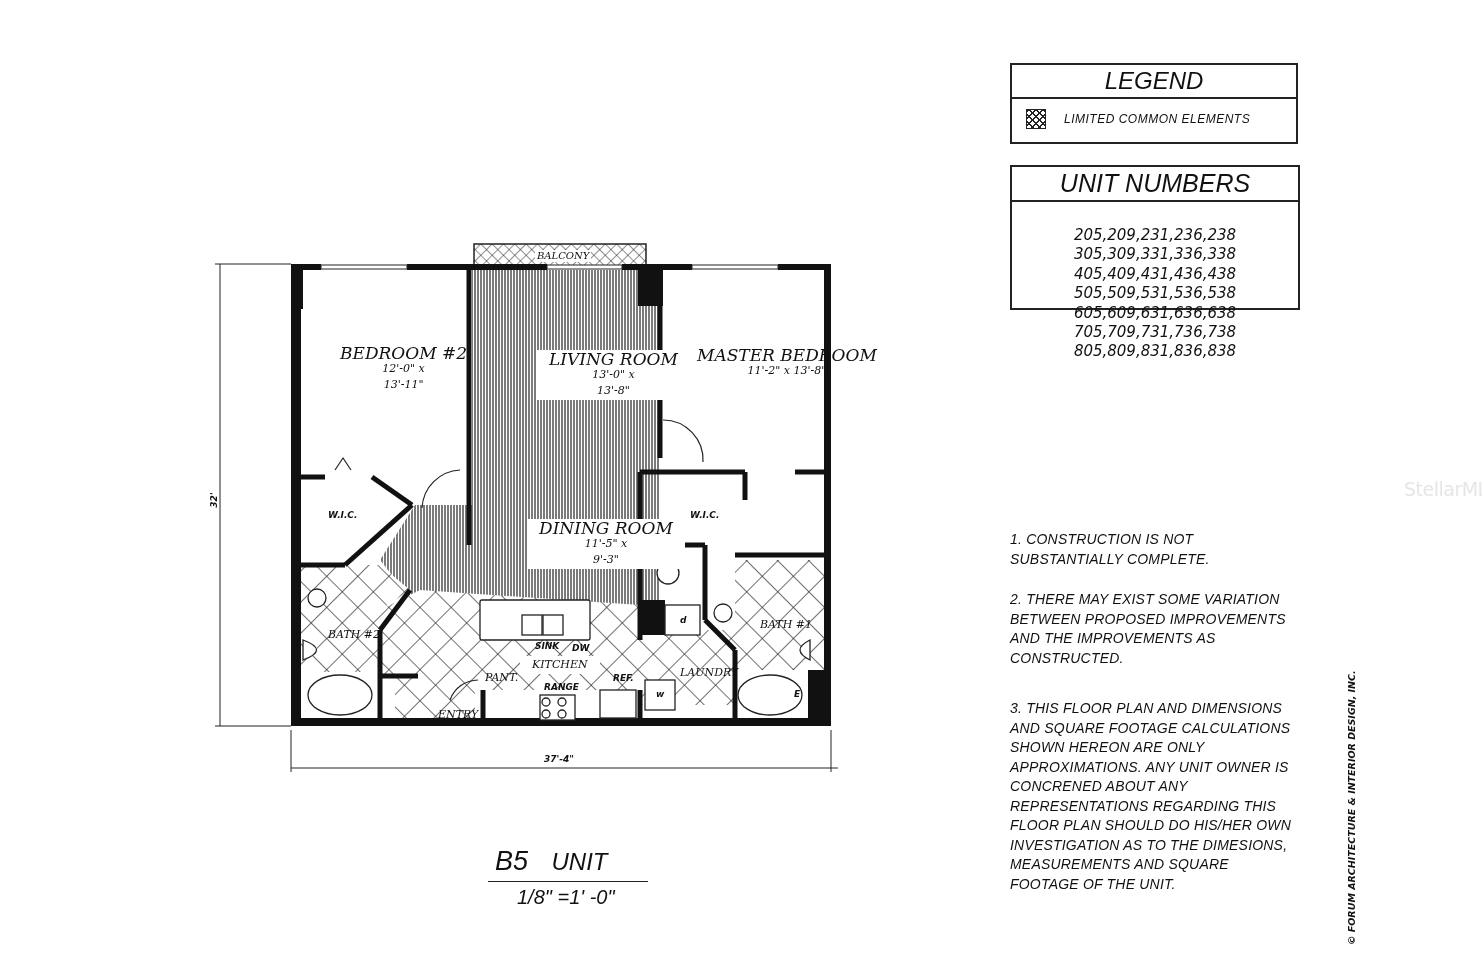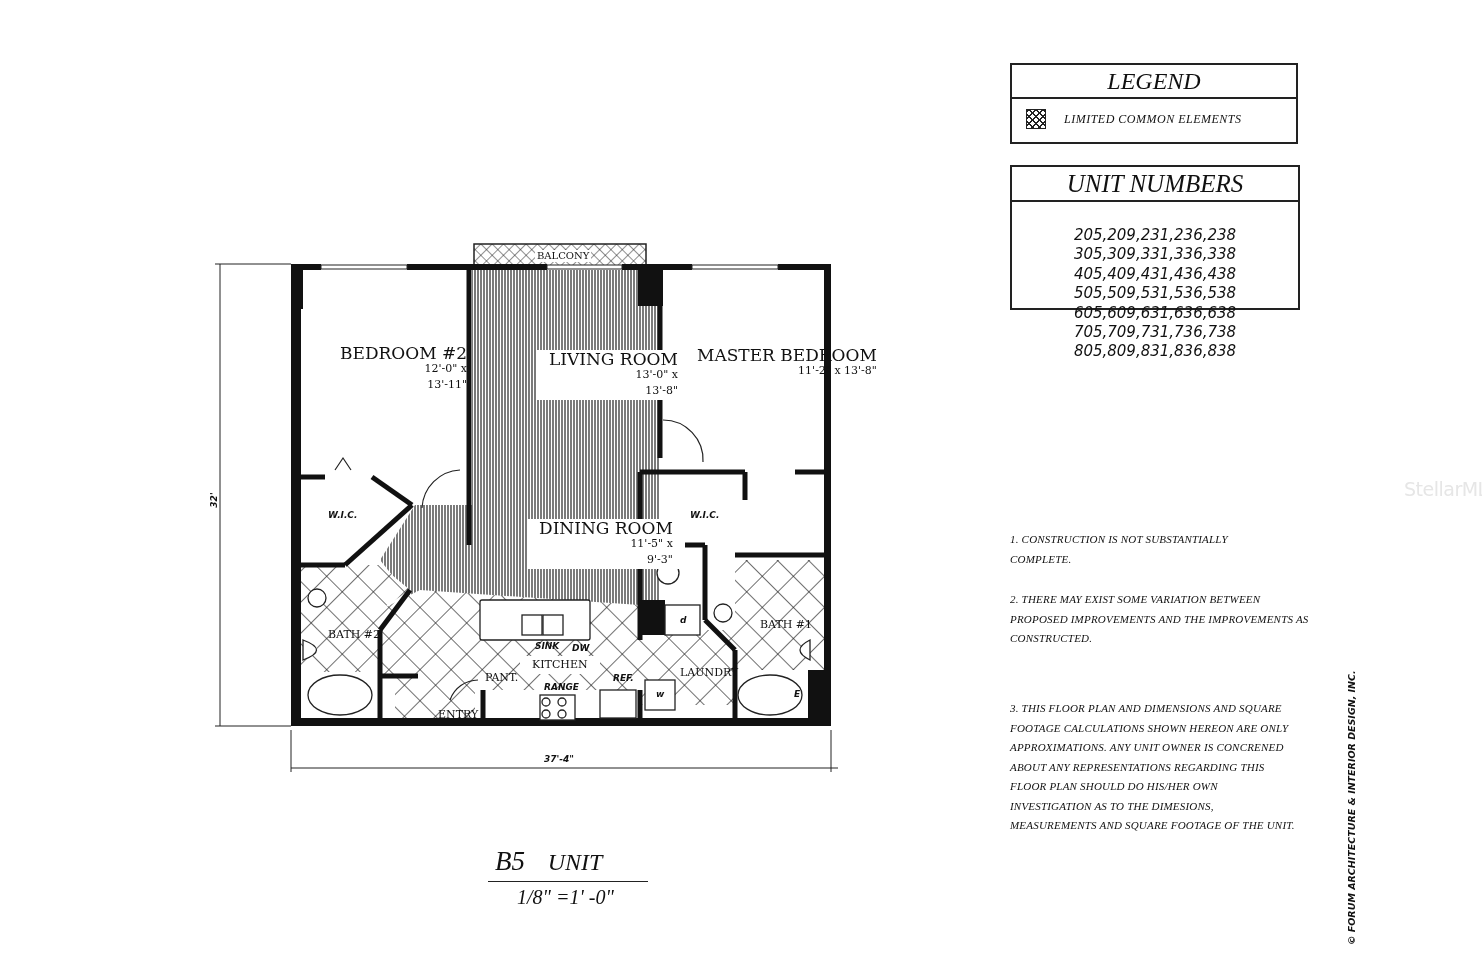--- a/index.html
+++ b/index.html
@@ -1,52 +1,52 @@
 <!DOCTYPE html>
 <html><head>
 <meta charset="utf-8">
 <style>
   html, body { margin:0; padding:0; background:#ffffff; }
   body { width:1482px; height:978px; position:relative; overflow:hidden;
          font-family:"DejaVu Serif", serif; color:#111; }
   .abs { position:absolute; }
-  .serif-it { font-family:Liberation Serif, serif; font-style:italic; }
+  .serif-it { font-family:Liberation Sans, sans-serif; font-style:italic; }
   .sans-it { font-family:"DejaVu Sans", sans-serif; font-style:italic; }
 
   
   #legend-box { left:1010px; top:63px; width:288px; height:81px; border:2px solid #222; box-sizing:border-box; }
   #legend-box .hdr { height:32px; border-bottom:2px solid #222; text-align:center; font-size:24px; line-height:32px; }
   #legend-box .row { display:flex; align-items:center; padding:10px 0 0 14px; font-size:12px; letter-spacing:0.5px; }
   .xhatch { width:20px; height:20px; border:1.5px solid #222; box-sizing:border-box; margin-right:18px;
     background:
       repeating-linear-gradient(45deg, transparent 0 4px, #222 4px 5px),
       repeating-linear-gradient(-45deg, transparent 0 4px, #222 4px 5px); }
 
   
   #units-box { left:1010px; top:165px; width:290px; height:145px; border:2px solid #222; box-sizing:border-box; }
   #units-box .hdr { height:33px; border-bottom:2px solid #222; text-align:center; font-size:25px; line-height:33px; }
   #units-box .list { padding-top:24px; text-align:center; font-size:15px; line-height:19.4px; }
 
   
-  .note { left:1010px; width:300px; font-size:11px; line-height:19.5px; letter-spacing:0.2px; }
+  .note { left:1010px; width:300px; font-size:14px; line-height:19.5px; letter-spacing:0.2px; }
 
   
   #copyright { left:1346px; top:945px; transform-origin:0 0; transform:rotate(-90deg); font-size:9.5px; white-space:nowrap; font-weight:bold; }
 
   
   #watermark { left:1404px; top:478px; font-family:"DejaVu Sans", sans-serif; font-size:19px; color:#e6e6e6; letter-spacing:-0.5px; }
 
   
   #title { left:495px; top:846px; font-size:27px; }
   #title .smallcaps { font-size:24px;margin-left:16px; }
   #title-rule { left:488px; top:881px; width:160px; height:1px; background:#222; }
   #scale { left:517px; top:886px; font-size:20px; }
 
   
-  .lbl { font-family:"DejaVu Serif", serif; font-size:11px; text-align:right; line-height:16px; white-space:nowrap; }
+  .lbl { font-family:"DejaVu Serif", serif; font-style:italic; font-size:11px; text-align:center; line-height:16px; white-space:nowrap; }
   .lbl .big { font-size:17px; }
   .tiny { font-family:"DejaVu Sans", sans-serif; font-style:italic; font-size:9px; font-weight:bold; }
   .whitebg { background:#fff; padding:1px 12px; }
 </style>
 </head>
 <body>
 
 <svg class="abs" style="left:0;top:0" width="1000" height="978" viewBox="0 0 1000 978">
   <defs>
     <pattern id="vlines" width="3" height="10" patternUnits="userSpaceOnUse">

